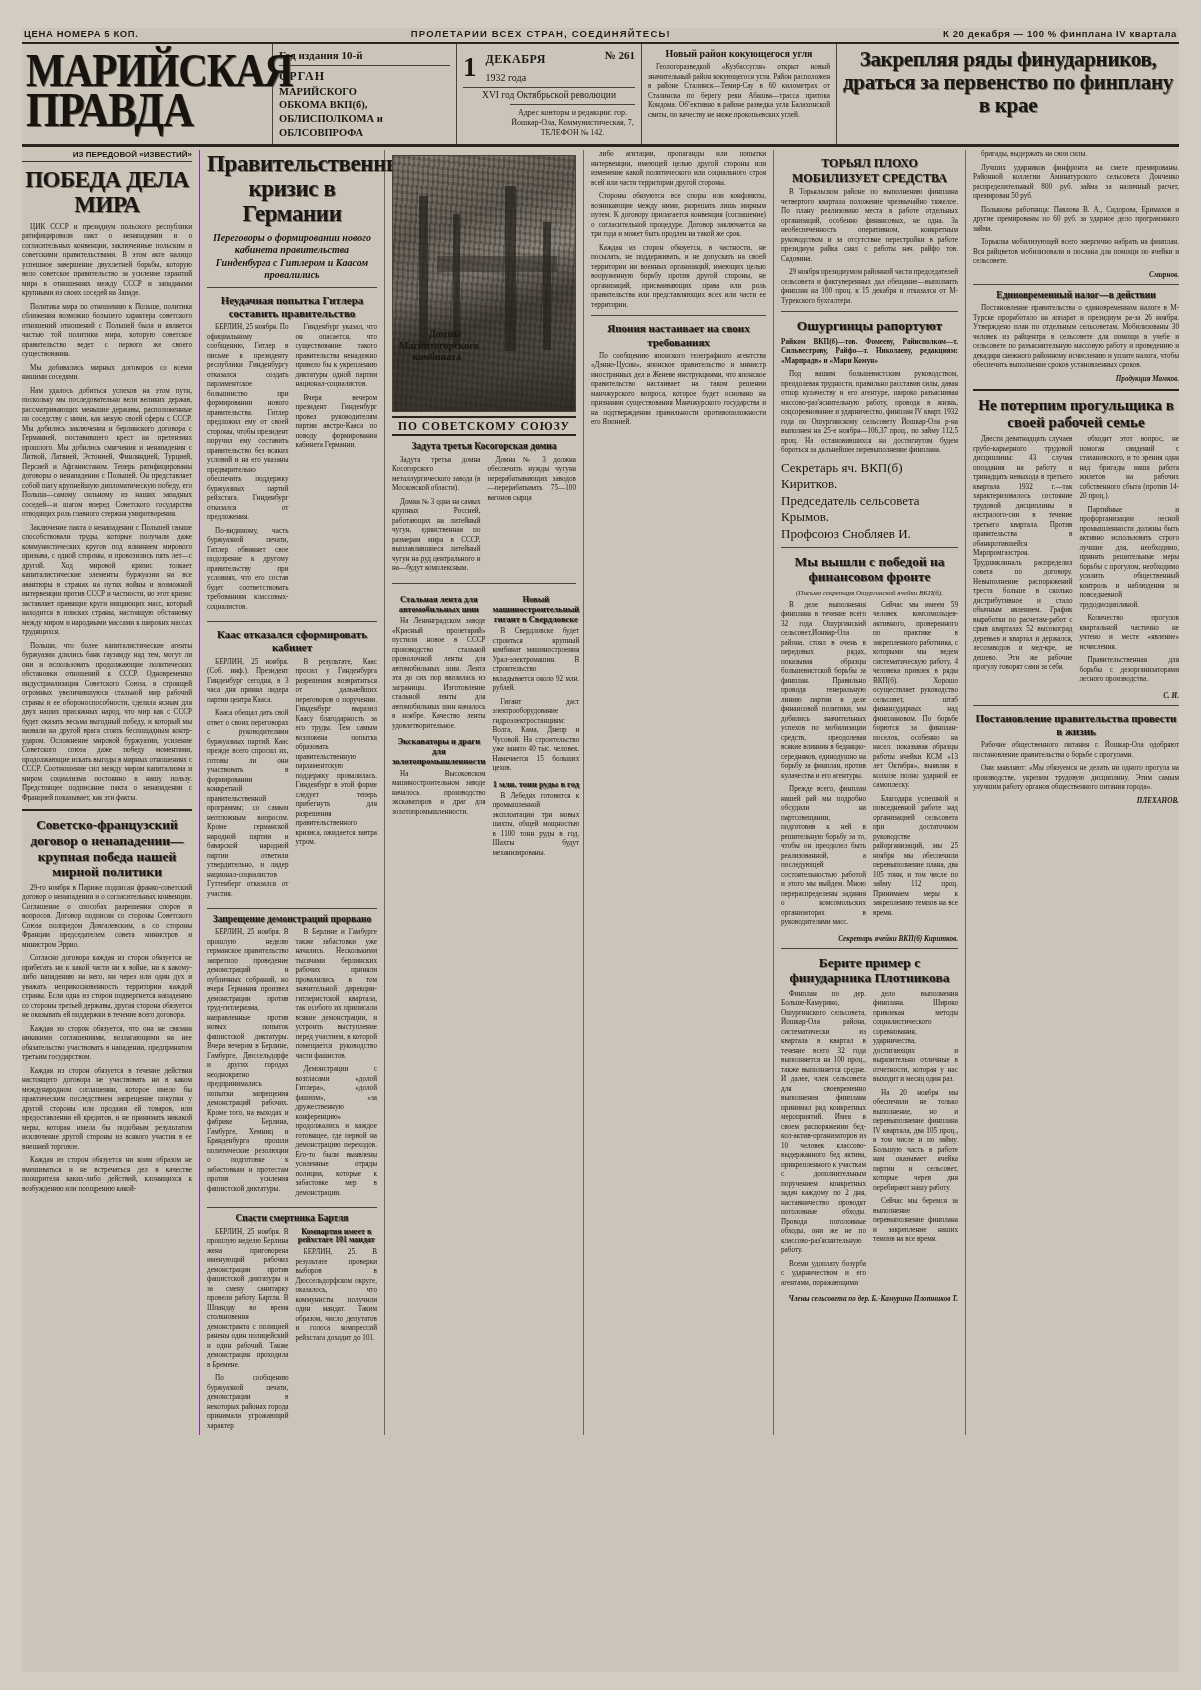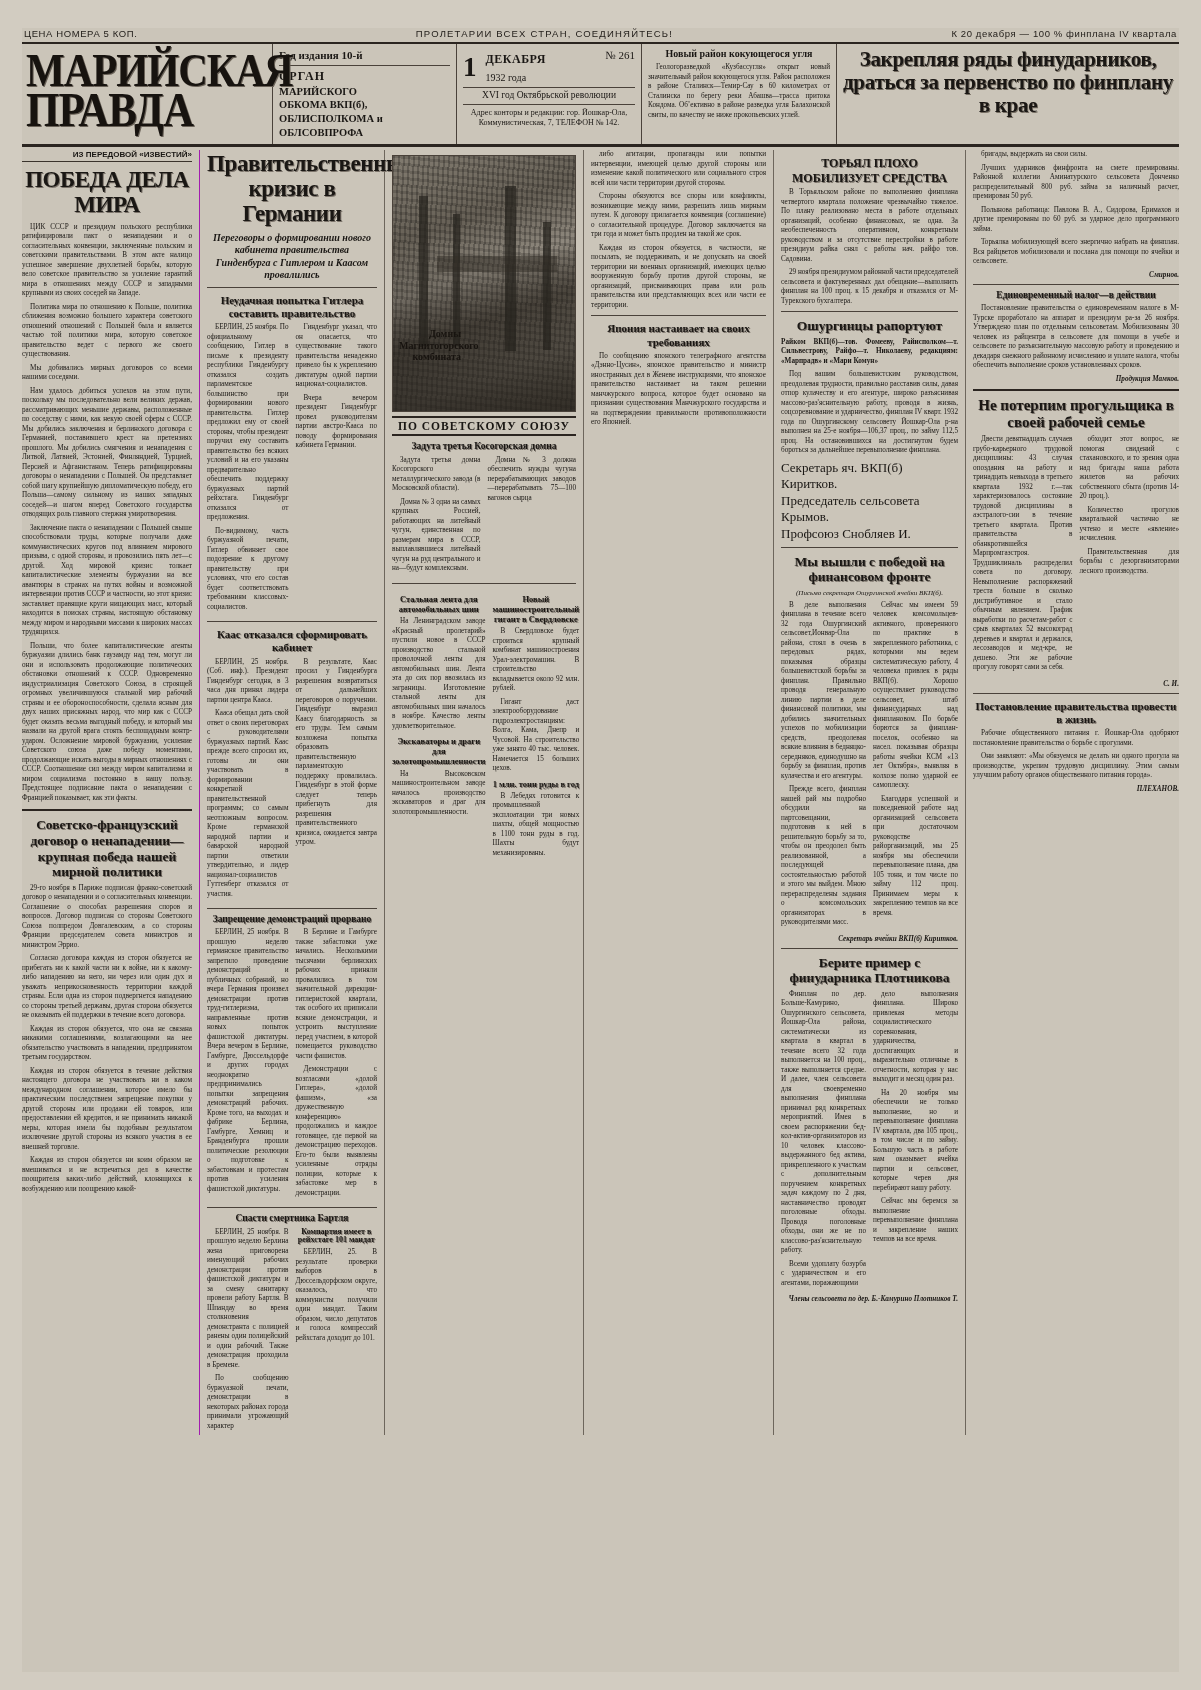--- a/index.html
+++ b/index.html
@@ -19,21 +19,21 @@
   }
   .paper{
     position:absolute;
     left:22px;top:28px;right:22px;bottom:18px;
     background:#cbc5b9;
   }
   
   .topstrip{
     display:flex;justify-content:space-between;align-items:center;
     font-family:"Liberation Sans", sans-serif;
-    font-size:9.5px;font-weight:normal;letter-spacing:.6px;
+    font-size:9.5px;font-weight:bold;letter-spacing:.6px;
     padding:0 2px 3px 2px;
     color:#201c18;
   }
   .topstrip .mid{letter-spacing:1.2px;}
 
   
   .masthead{
     display:flex;
     border-top:2px solid #2b2520;
     border-bottom:3px solid #2b2520;
@@ -73,23 +73,23 @@
     box-sizing:border-box;
     text-align:center;
     border-right:1px solid #4a423a;
   }
   .mast-date .big{
     font-weight:bold;font-size:27px;line-height:1;display:inline-block;vertical-align:middle;
   }
   .mast-date .dm{display:inline-block;vertical-align:middle;text-align:left;margin-left:5px;}
   .mast-date .dm .d1{font-weight:bold;font-size:12px;letter-spacing:.5px;}
   .mast-date .dm .d2{font-size:10px;}
-  .mast-date .no{float:right;font-weight:normal;font-size:11px;text-align:center;}
+  .mast-date .no{float:right;font-weight:bold;font-size:11px;text-align:center;}
   .mast-date .sub{font-size:9.5px;margin-top:2px;border-top:1px solid #4a423a;padding-top:2px;}
-  .mast-date .addr{font-size:8px;line-height:1.25;margin-top:4px;border-top:1px solid #4a423a;padding-top:3px;}
+  .mast-date .addr{font-size:8px;line-height:1.25;margin-top:4px;border-top:1px solid #4a423a;padding-top:3px;margin-left:47px;}
   .mast-news{
     width:195px;
     padding:4px 6px;
     box-sizing:border-box;
     border-right:1px solid #4a423a;
     font-size:8px;line-height:1.25;text-align:justify;
   }
   .mast-news .hd{font-weight:bold;font-size:10px;text-align:center;line-height:1.2;margin-bottom:3px;}
   .mast-right{
     flex:1;
@@ -398,20 +398,21 @@
         <p class="t">Постановление правительства о единовременном налоге в М-Турске проработало на аппарат и президиум ра-за 26 ноября. Утверждено план по отдельным сельсоветам. Мобилизованы 30 человек из райцентра в сельсовете для помощи в учебе и сельсовете по разъяснительную массовую работу и проведению и декадаря снежного районному исчислению и уплате налога, чтобы обеспечить выполнение сроков установленных сроков.</p>
         <div class="sig">Продукция Мамков.</div>
         <div class="dline-d"></div>
         <div class="hdr1 h-mid" style="font-size:15px">Не потерпим прогульщика в своей рабочей семье</div>
         <div class="two-sub">
           <div>
             <p class="t">Двести девятнадцать случаев грубо-карьерного трудовой дисциплины: 43 случая опоздания на работу и тринадцать невыхода в третьего квартала 1932 г.—так характеризовалось состояние трудовой дисциплины в аэстралого-сии в течение третьего квартала. Против правительства в обанкротившейся Марпромгазстроя. Трудшиклиналь распределил совета по договору. Невыполнение распоряжений треста больше в сколько дистрибутивное и стало обычным явлением. График выработки по расчетам-работ с срыв кварталах 52 высокоград деревьев и квартал и держался, лесозаводов и мед-кре, не дешево. Эти же рабочие прогулу говорят сами за себя.</p>
           </div>
           <div>
             <p class="t">обходит этот вопрос, не помогая свидений с стахановского, и то зрения одна над бригады наша работа жилетов на рабочих собственного сбыта (против 14-20 проц.).</p>
+            <p class="t">Партийные и профорганизации лесной промышленности должны быть активно использовать строго лучшие для, необходимо, принять решительные меры борьбы с прогулом, необходимо усилить общественный контроль и наблюдения за повседневной трудодисциплиной.</p>
             <p class="t">Количество прогулов квартальной частично не учтено и месте «явление» исчисления.</p>
             <p class="t">Правительственная для борьбы с дезорганизаторами лесного производства.</p>
           </div>
         </div>
         <div class="sig">С. И.</div>
         <div class="dline"></div>
         <div class="hdr1 h-sm">Постановление правительства провести в жизнь</div>
         <p class="t">Рабочие общественного питания г. Йошкар-Ола одобряют постановление правительства о борьбе с прогулами.</p>
         <p class="t">Они заявляют: «Мы обязуемся не делать ни одного прогула на производстве, укрепим трудовую дисциплину. Этим самым улучшим работу органов общественного питания города».</p>
         <div class="sig">ПЛЕХАНОВ.</div>

